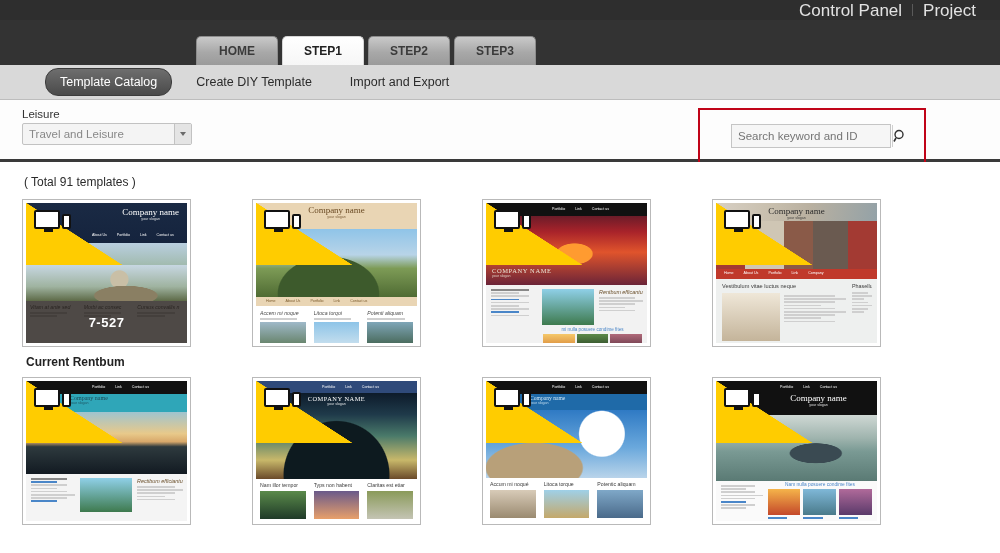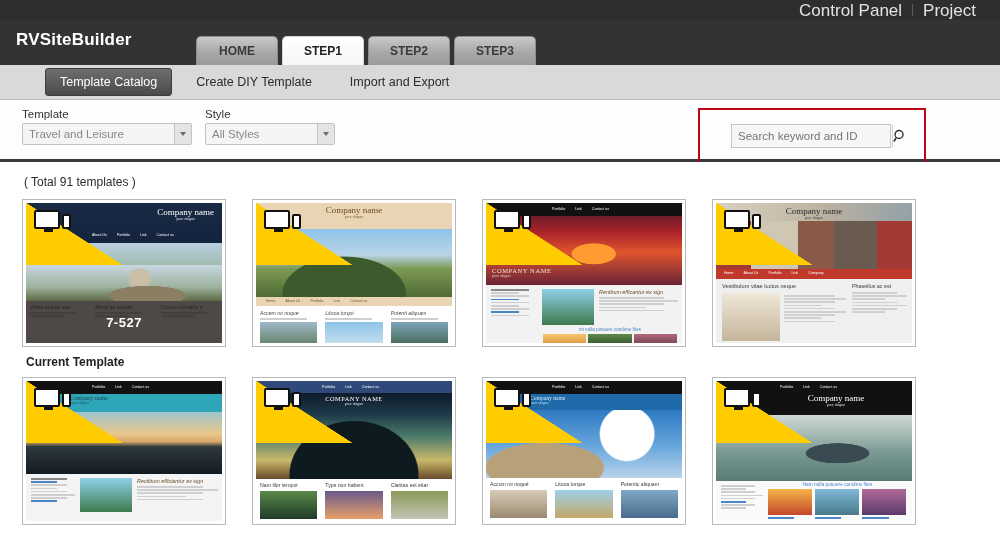--- a/index.html
+++ b/index.html
@@ -49,21 +49,21 @@
     border-radius: 3px; cursor: pointer; white-space: nowrap;
   }
 
   
   .subnav {
     height: 35px; background: #d9d9d9; border-bottom: 1px solid #bdbdbd;
     display: flex; align-items: center; padding-left: 45px; gap: 10px;
   }
   .subnav-item {
     font-size: 12.5px; color: #2b2b2b; padding: 6px 14px; cursor: pointer;
-    border-radius: 3px;
+    border-radius: 13px;
   }
   .subnav-item.active {
     background: linear-gradient(to bottom, #6e6e6e, #4a4a4a);
     color: #ffffff; border: 1px solid #3c3c3c;
   }
 
   
   .filterbar {
     position: relative; height: 62px; background: #fdfdfd;
     border-bottom: 3px solid #3a3a3a; padding: 6px 0 0 22px;
@@ -125,21 +125,21 @@
     display: flex; align-items: center; justify-content: center; cursor: pointer;
   }
 
   
   .content { position: relative; padding: 10px 0 0 22px; background: #fff; }
   .total { font-size: 12px; color: #2b2b2b; margin: 3px 0 10px 2px; }
 
   .grid { display: flex; flex-wrap: wrap; gap: 0 26px; }
   .cell { width: 204px; margin-bottom: 8px; }
   .thumb {
-    width: 204px; height: 148px; border: 1px solid #b9b9b9; background: #fff;
+    width: 169px; height: 148px; border: 1px solid #b9b9b9; background: #fff;
     padding: 3px; cursor: pointer; position: relative; overflow: hidden;
   }
   .tpl { width: 100%; height: 100%; position: relative; overflow: hidden; background: #fff; }
 
   
   .corner {
     position: absolute; left: 0; top: 0; width: 96px; height: 62px;
     background: linear-gradient(to bottom left, transparent 49.5%, #ffcc00 50%);
     z-index: 6;
   }
@@ -176,58 +176,48 @@
 </head>
 <body>
 
 <div class="topbar">
   <a>Control Panel</a>
   <div class="divider"></div>
   <a>Project</a>
 </div>
 
 <div class="header">
-  <div class="brand">RVSiteBuilder</div>
 
   <div class="tabs">
     <div class="tab">HOME</div>
     <div class="tab active">STEP1</div>
     <div class="tab">STEP2</div>
     <div class="tab">STEP3</div>
   </div>
 
 </div>
 
 <div class="subnav">
   <div class="subnav-item active">Template Catalog</div>
   <div class="subnav-item">Create DIY Template</div>
   <div class="subnav-item">Import and Export</div>
 </div>
 
 <div class="filterbar">
 
   <div class="fgroup" style="left:22px;">
-    <div class="flabel">Template</div>
+    <div class="flabel">Leisure</div>
     <div class="fselect" style="width:170px;">
       <span>Travel and Leisure</span>
       <span class="arrow">
           <i class="caret"></i>
         </span>
     </div>
   </div>
 
-  <div class="fgroup" style="left:205px;">
-    <div class="flabel">Style</div>
-    <div class="fselect" style="width:130px;">
-      <span>All Styles</span>
-      <span class="arrow">
-          <i class="caret"></i>
-        </span>
-    </div>
-  </div>
 
 
   <div class="search-highlight"></div>
   <div class="searchbox">
     <input type="text" placeholder="Search keyword and ID" style="">
     <div class="search-btn">
       <svg width="14" height="14" viewBox="0 0 14 14">
         <circle cx="6" cy="5.5" r="4" fill="none" stroke="#333" stroke-width="1.4"></circle>
         <line x1="3" y1="9" x2="1" y2="12.5" stroke="#333" stroke-width="1.6"></line>
       </svg>
@@ -285,21 +275,21 @@
                   <div class="ln m"></div>
                   <div class="ln s"></div>
                 </div>
               </div>
           </div>
           <div class="idoverlay">
             <span>7-527</span>
           </div>
         </div>
       </div>
-      <div class="caption">Current Template</div>
+      <div class="caption">Current Rentbum</div>
     </div>
 
     <div class="cell">
       <div class="thumb">
         <div class="tpl">
           <div class="hero" style="top:0;height:26px;background:#e9d5b4;"></div>
           <div class="cname" style="left:0;right:0;top:2px;color:#6a4a24;">
             <b>Company name</b>
             <i>your slogan</i>
           </div>

